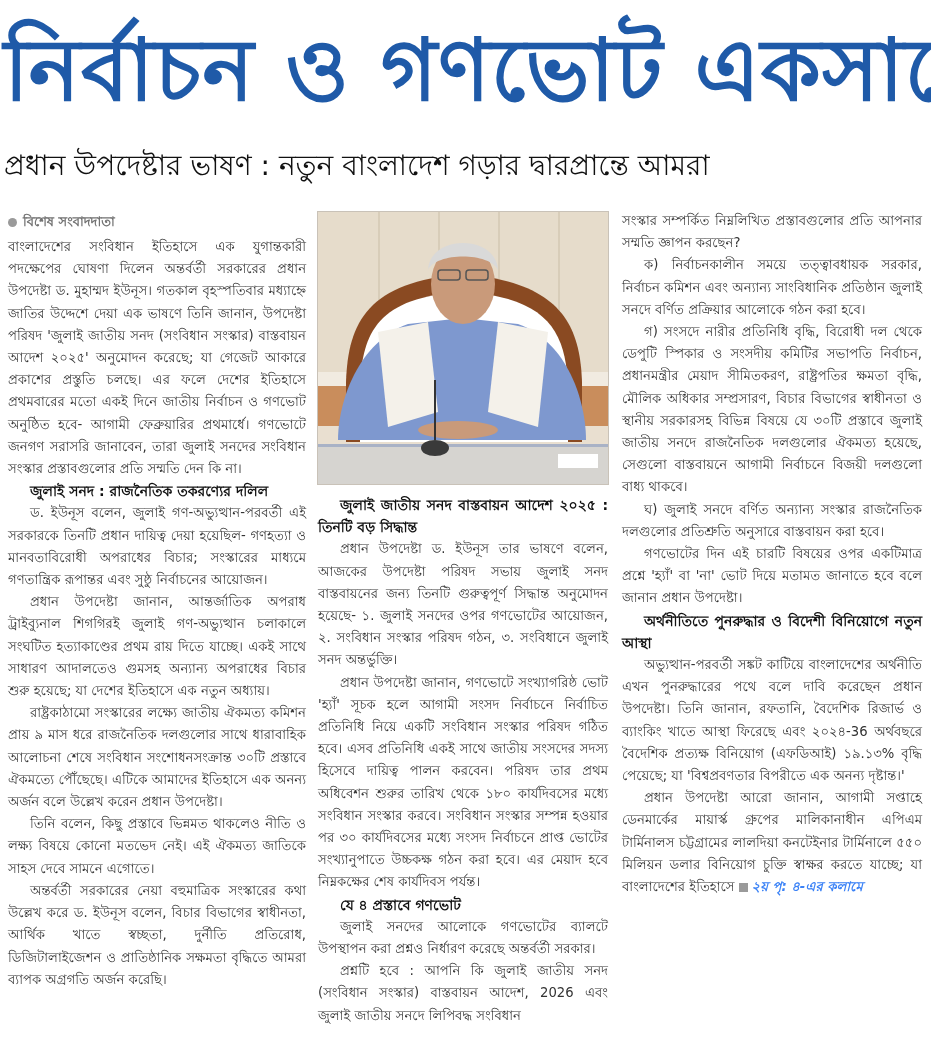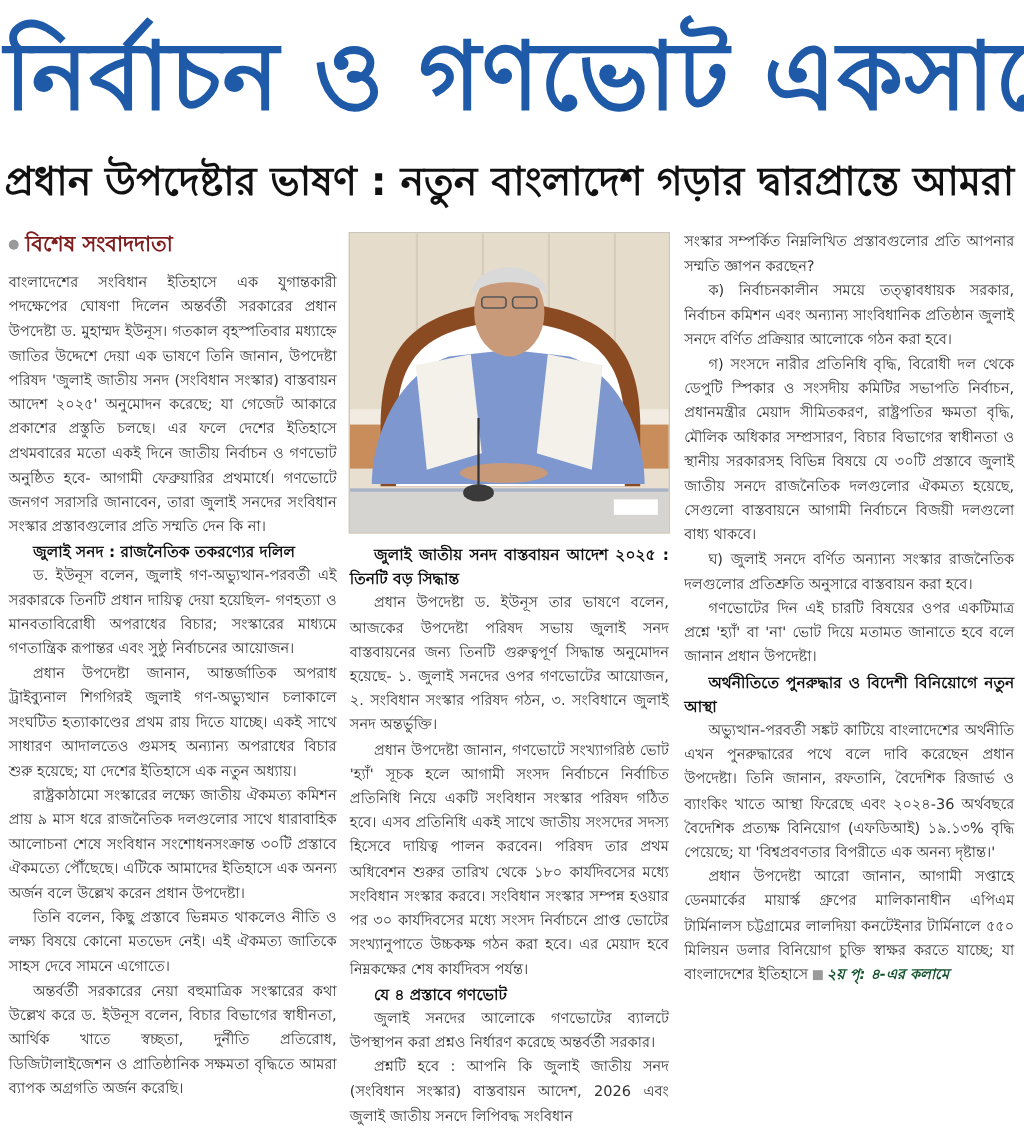--- a/index.html
+++ b/index.html
@@ -2,33 +2,33 @@
 <html><head>
 <meta charset="utf-8">
 <style>
   html, body { margin: 0; padding: 0; background: #ffffff; }
   body { width: 931px; height: 1037px; overflow: hidden; position: relative;
          font-family: "DejaVu Sans", sans-serif; color: #2a2a2a; }
   .headline { position: absolute; left: 4px; top: 6px; width: 920px; height: 128px;
               font-family: "DejaVu Sans", sans-serif; font-weight: bold; color: #1f5aa8;
               font-size: 86px; line-height: 128px; letter-spacing: 1px; white-space: nowrap; }
   .subheadline { position: absolute; left: 4px; top: 142px; width: 920px; height: 48px;
-                 font-weight: bold; color: #111; font-size: 36px; line-height: 48px; white-space: nowrap; }
+                 font-weight: normal; color: #111; font-size: 28px; line-height: 48px; white-space: nowrap; }
   .col { position: absolute; top: 210px; font-size: 13.2px; line-height: 22.2px; text-align: justify; color: #333; }
   .col p { margin: 0; text-indent: 22px; }
   .col p.noindent { text-indent: 0; }
   .col h3 { margin: 0; font-size: 14px; line-height: 22.2px; font-weight: bold; color: #111; text-indent: 22px; }
   .col1 { left: 8px; width: 298px; }
   .col2 { left: 318px; width: 290px; top: 494px; }
   .col3 { left: 622px; width: 300px; top: 210px; }
-  .byline { font-weight: bold; color: #7f1d1d; font-size: 19px; line-height: 24px; margin-bottom: 13px; }
+  .byline { font-weight: bold; color: #737373; font-size: 13px; line-height: 24px; margin-bottom: 2px; }
   .dot { display: inline-block; width: 9px; height: 9px; border-radius: 50%; background: #9a9a9a; margin-right: 6px; vertical-align: middle; }
   .photo { position: absolute; left: 317px; top: 211px; width: 290px; height: 272px; overflow: hidden;
            border: 1px solid #c9c2b8; background: #e9dfd0; }
-  .jump { font-weight: bold; font-style: italic; color: #14532d; }
+  .jump { font-weight: bold; font-style: italic; color: #3b82f6; }
   .sq { display: inline-block; width: 9px; height: 9px; background: #9a9a9a; margin: 0 4px; vertical-align: middle; }
 </style>
 </head>
 <body>
 
 <div class="headline">নির্বাচন ও গণভোট একসাথে</div>
 <div class="subheadline">প্রধান উপদেষ্টার ভাষণ : নতুন বাংলাদেশ গড়ার দ্বারপ্রান্তে আমরা</div>
 
 <div class="col col1">
   <div class="byline">

